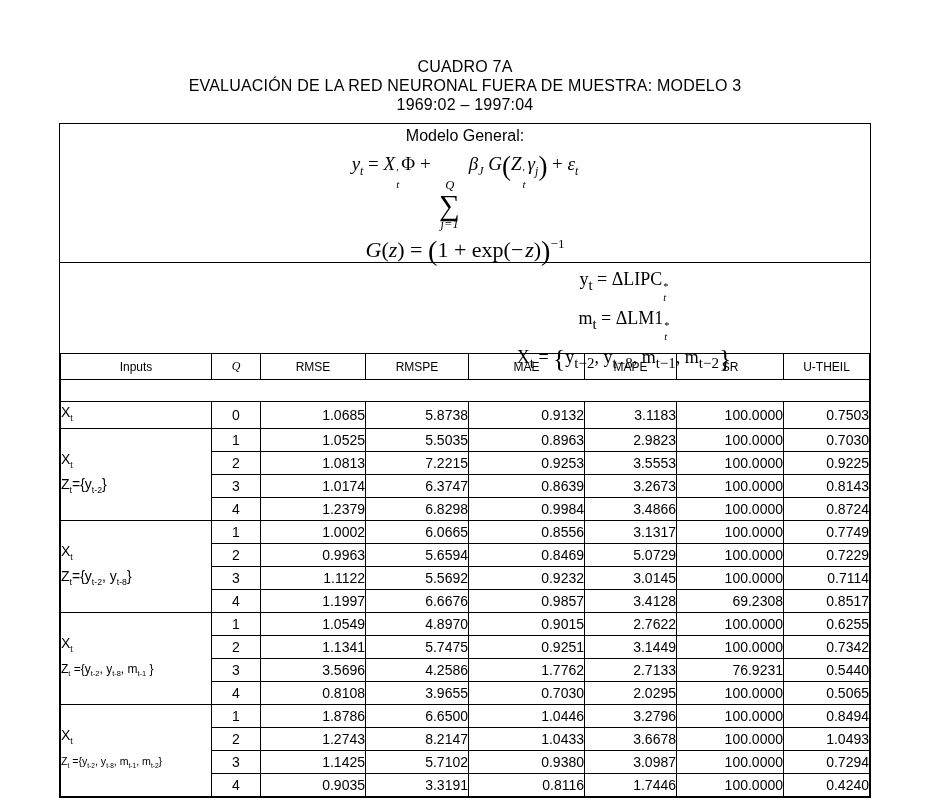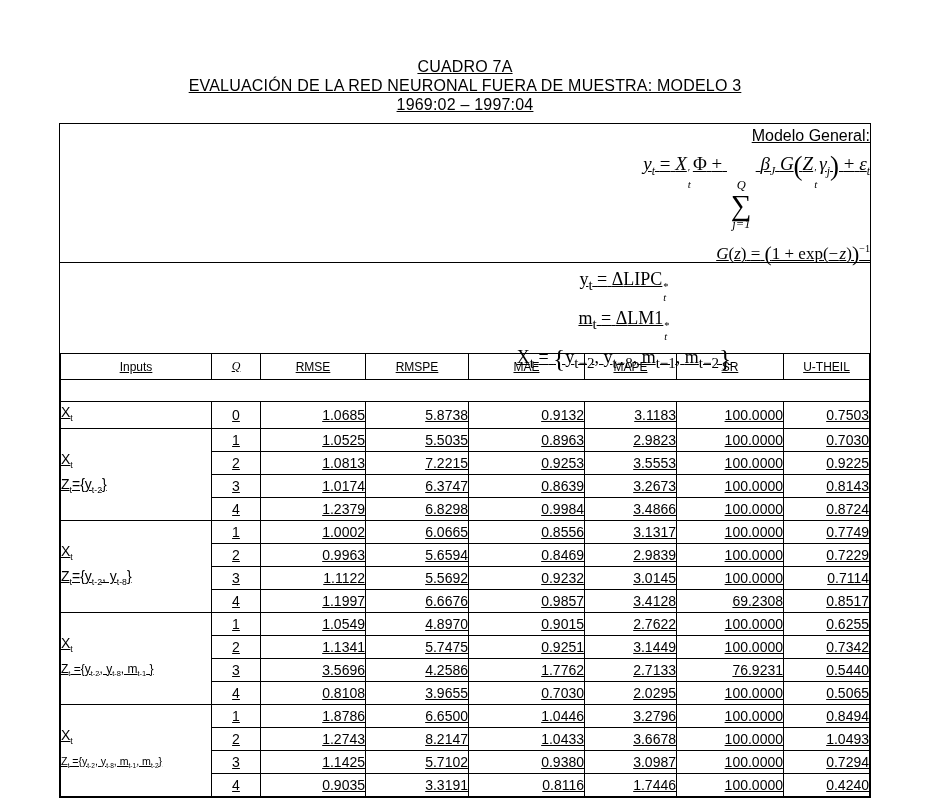--- a/index.html
+++ b/index.html
@@ -1,30 +1,30 @@
 <!DOCTYPE html>
 <html><head>
 <meta charset="utf-8">
 <style>
   html,body{margin:0;padding:0;background:#fff;}
   .page{width:930px;height:805px;background:#ffffff;color:#000;position:relative;overflow:hidden;
-        font-family:"Liberation Sans",sans-serif;text-decoration:underline;}
+        font-family:"Liberation Sans",sans-serif;}
   
   .title-block{padding-top:57px;text-align:center;font-size:16px;line-height:19px;letter-spacing:0.2px;}
   
   .main-box{width:812px;margin:9px auto 0;border:1.5px solid #000;box-sizing:border-box;}
   
-  .sec-model{border-bottom:1px solid #000;height:139px;box-sizing:border-box;text-align:right;}
+  .sec-model{border-bottom:1px solid #000;height:139px;box-sizing:border-box;text-align:center;}
   .model-label{font-size:16px;padding-top:3px;}
   .eq{font-family:"Liberation Serif",serif;font-size:19px;}
   .eq .it{font-style:italic;}
   .eq .up{font-style:normal;}
   .eq sub{font-size:0.62em;font-style:italic;}
   .eq1{margin-top:8px;}
-  .eq2{margin-top:12px;font-size:17px;}
+  .eq2{margin-top:5px;font-size:22px;}
   .ss{display:inline-flex;flex-direction:column;align-items:flex-start;font-size:0.58em;line-height:1.05;
       vertical-align:-0.55em;margin-left:1px;margin-right:2px;}
   .ss .s-top{font-style:normal;}
   .ss .s-bot{font-style:italic;}
   .sum{display:inline-flex;flex-direction:column;align-items:center;line-height:1;margin:0 4px;vertical-align:-19px;}
   .sum .lim{font-size:12.5px;font-style:italic;line-height:1.05;}
   .sum .sigma{font-size:29px;line-height:0.9;font-style:normal;}
   .bp{font-style:normal;font-size:1.42em;line-height:0;vertical-align:-0.17em;}
   .bp2{font-style:normal;font-size:1.28em;line-height:0;vertical-align:-0.12em;}
   sup.expo{font-size:0.6em;font-style:normal;vertical-align:0.65em;}
@@ -205,21 +205,21 @@
           <td class="c-num">0.8556</td>
           <td class="c-num">3.1317</td>
           <td class="c-num">100.0000</td>
           <td class="c-num">0.7749</td>
         </tr>
         <tr>
           <td class="c-q">2</td>
           <td class="c-num">0.9963</td>
           <td class="c-num">5.6594</td>
           <td class="c-num">0.8469</td>
-          <td class="c-num">2.9839</td>
+          <td class="c-num">5.0729</td>
           <td class="c-num">100.0000</td>
           <td class="c-num">0.7229</td>
         </tr>
         <tr>
           <td class="c-q">3</td>
           <td class="c-num">1.1122</td>
           <td class="c-num">5.5692</td>
           <td class="c-num">0.9232</td>
           <td class="c-num">3.0145</td>
           <td class="c-num">100.0000</td>

